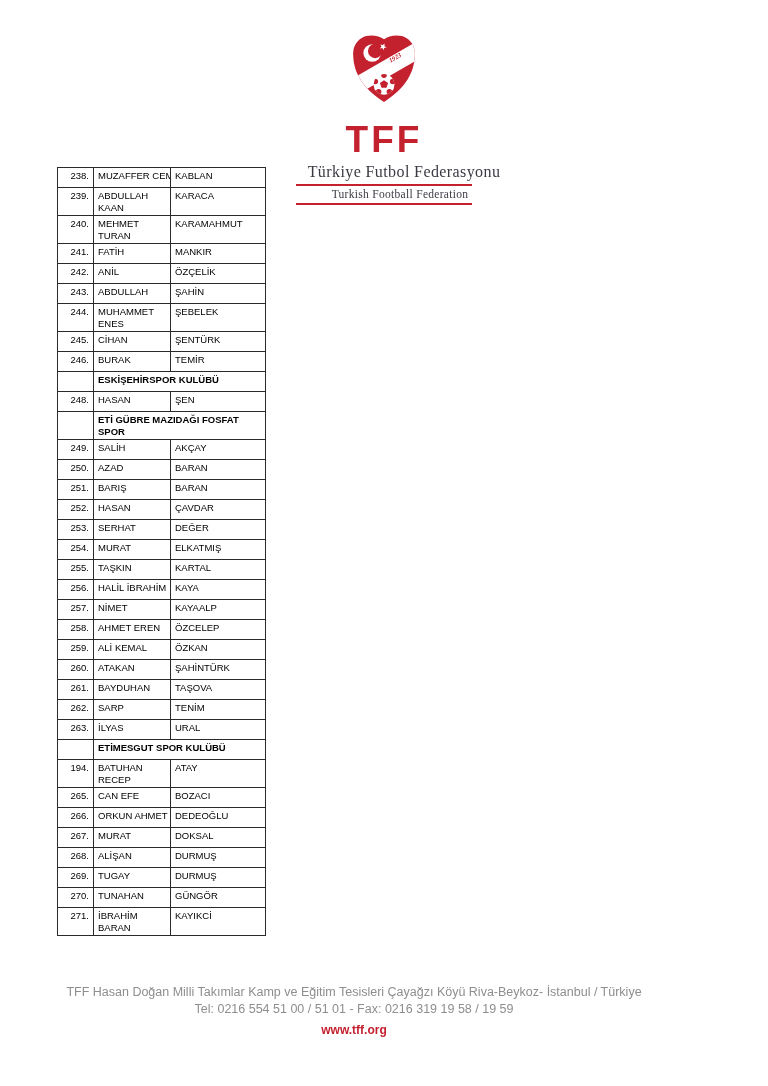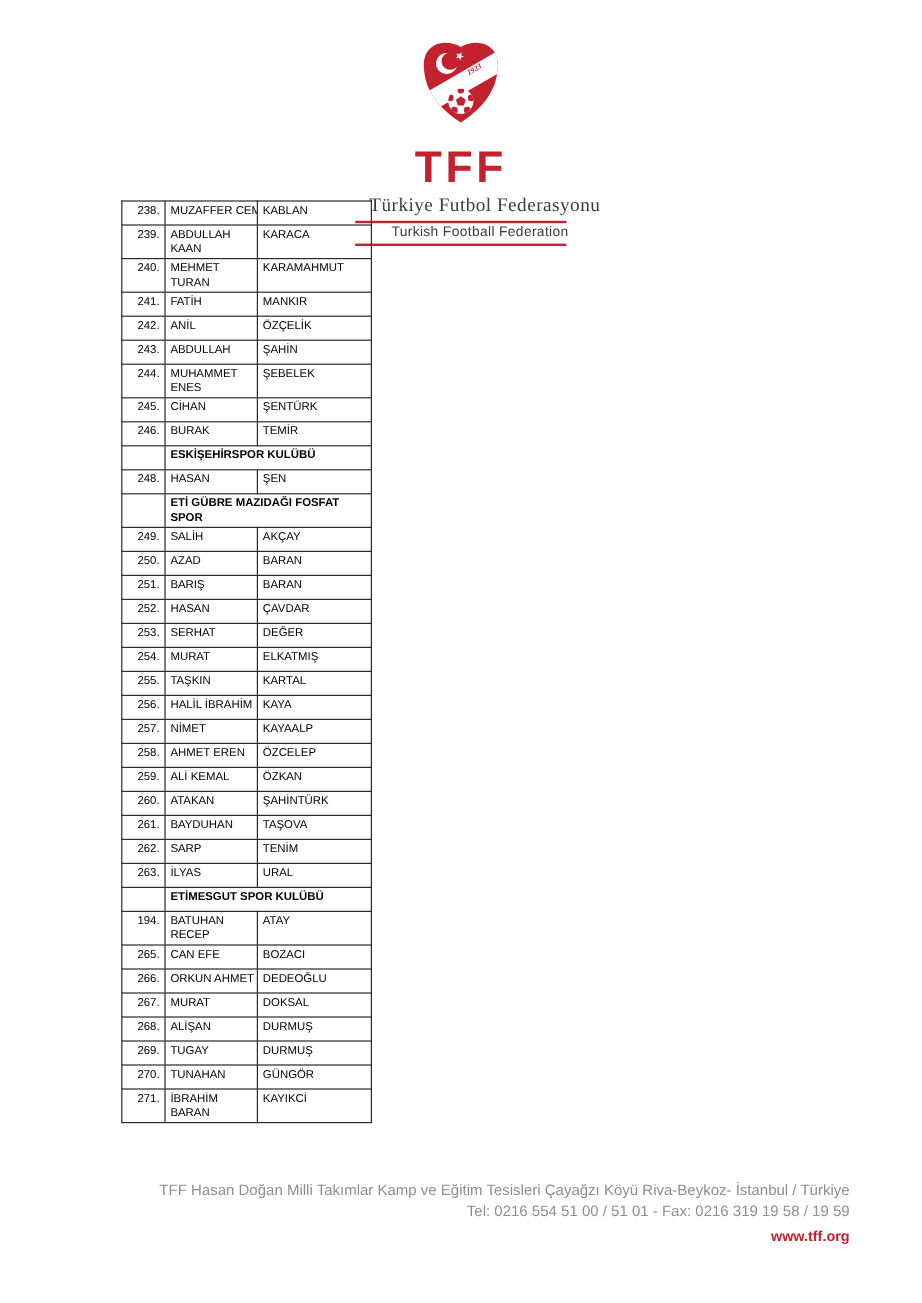--- a/index.html
+++ b/index.html
@@ -15,42 +15,42 @@
   .tff-wordmark {
     font-family: Liberation Sans, sans-serif; font-weight: bold;
     font-size: 37px; line-height: 1.0; color: var(--red); letter-spacing: 3px; margin-top: 15px;
   }
   .name-tr {
     font-family: "Liberation Serif", serif; font-size: 16px; color: var(--dark);
     letter-spacing: 0.4px; margin-top: 5px; padding-left: 40px;
   }
   .rule { width: 176px; height: 2px; background: var(--red); margin: 3px auto 2px auto; }
   .name-en {
-    font-family: Liberation Sans, sans-serif; font-size: 11.5px; color: var(--dark);
+    font-family: Liberation Serif, serif; font-size: 11.5px; color: var(--dark);
     letter-spacing: 0.3px; margin: 1px 0 0 0; padding-left: 32px;
   }
 
   
   table.roster {
     position: absolute; left: 57px; top: 167px; width: 208px;
-    border-collapse: collapse; table-layout: fixed; margin-left: 44px;
+    border-collapse: collapse; table-layout: fixed;
   }
   table.roster td {
     border: 1px solid #2a2a2a; vertical-align: top; color: var(--ink);
     font-size: 9.5px; line-height: 11.5px; padding: 2px 4px;
   }
   tr.player td { height: 15px; }
   td.no { text-align: right; padding-right: 5px; }
   td.name, td.club { white-space: pre; overflow: hidden; }
   td.club { font-weight: bold; }
   tr.club-row td { height: 15px; }
 
   
   .footer {
-    position: absolute; top: 984px; left: 0; width: 708px; text-align: right;
+    position: absolute; top: 984px; left: 0; width: 708px; text-align: center;
     color: var(--gray); font-size: 12.5px; line-height: 17px;
   }
   .footer .website { color: var(--red); font-weight: bold; font-size: 12px; margin-top: 4px; }
 </style>
 </head>
 <body>
 
 <div class="logo-block">
   <svg class="crest" viewBox="0 0 100 110">
     <defs>

